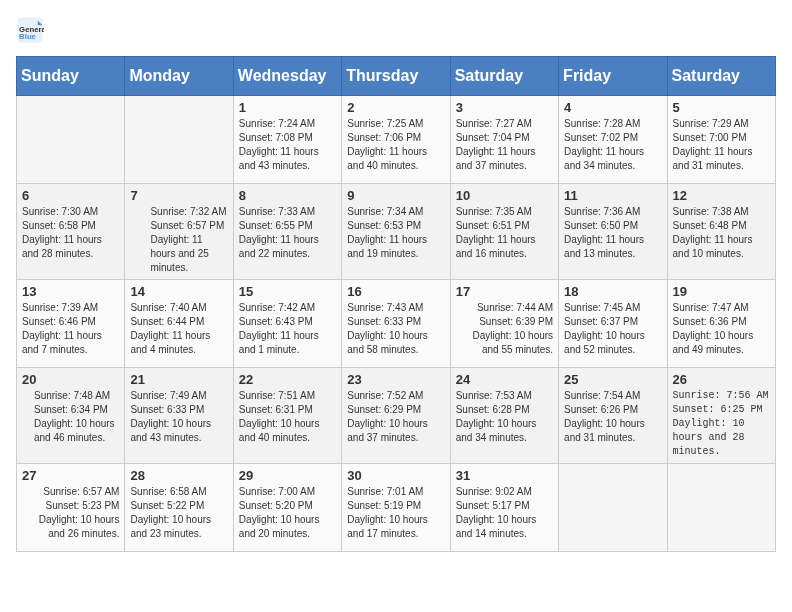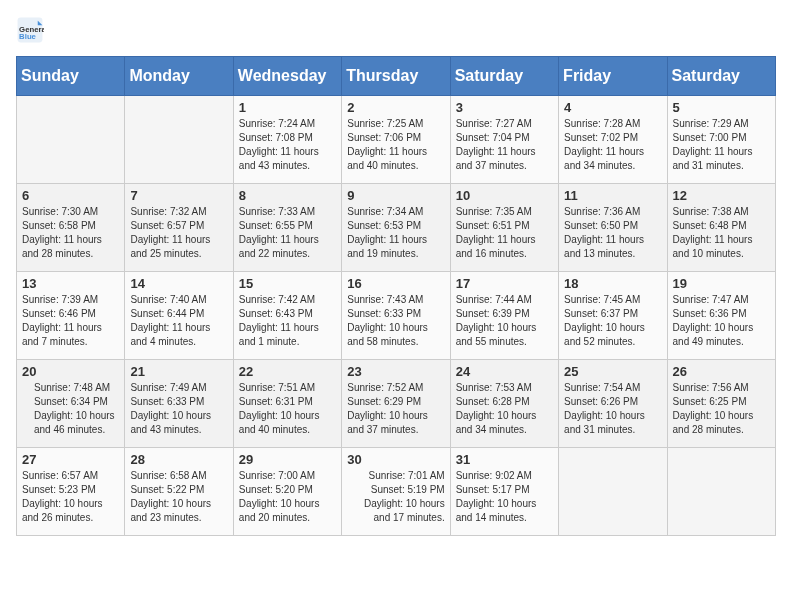--- a/index.html
+++ b/index.html
@@ -161,21 +161,21 @@
       </tr>
       <tr>
         <td>
           <span class="day-number">6</span>
           <div class="day-info" style="white-space: pre-line;">Sunrise: 7:30 AM
 Sunset: 6:58 PM
 Daylight: 11 hours and 28 minutes.</div>
         </td>
         <td>
           <span class="day-number">7</span>
-          <div class="day-info" style="white-space: pre-line;">Sunrise: 7:32 AM
+          <div class="day-info" style="white-space: pre-line; margin-left: 20px;">Sunrise: 7:32 AM
 Sunset: 6:57 PM
 Daylight: 11 hours and 25 minutes.</div>
         </td>
         <td>
           <span class="day-number">8</span>
           <div class="day-info" style="white-space: pre-line;">Sunrise: 7:33 AM
 Sunset: 6:55 PM
 Daylight: 11 hours and 22 minutes.</div>
         </td>
         <td>
@@ -223,21 +223,21 @@
 Daylight: 11 hours and 1 minute.</div>
         </td>
         <td>
           <span class="day-number">16</span>
           <div class="day-info" style="white-space: pre-line;">Sunrise: 7:43 AM
 Sunset: 6:33 PM
 Daylight: 10 hours and 58 minutes.</div>
         </td>
         <td>
           <span class="day-number">17</span>
-          <div class="day-info" style="white-space: pre-line;">Sunrise: 7:44 AM
+          <div class="day-info" style="white-space: pre-line; text-align: right;">Sunrise: 7:44 AM
 Sunset: 6:39 PM
 Daylight: 10 hours and 55 minutes.</div>
         </td>
         <td>
           <span class="day-number">18</span>
           <div class="day-info" style="white-space: pre-line;">Sunrise: 7:45 AM
 Sunset: 6:37 PM
 Daylight: 10 hours and 52 minutes.</div>
         </td>
         <td>
@@ -279,47 +279,47 @@
 Daylight: 10 hours and 34 minutes.</div>
         </td>
         <td>
           <span class="day-number">25</span>
           <div class="day-info" style="white-space: pre-line;">Sunrise: 7:54 AM
 Sunset: 6:26 PM
 Daylight: 10 hours and 31 minutes.</div>
         </td>
         <td>
           <span class="day-number">26</span>
-          <div class="day-info" style="white-space: pre-line;">Sunrise: 7:56 AM
+          <div class="day-info" style="white-space: pre-line; font-family: Liberation Mono, monospace;">Sunrise: 7:56 AM
 Sunset: 6:25 PM
 Daylight: 10 hours and 28 minutes.</div>
         </td>
       </tr>
       <tr>
         <td>
           <span class="day-number">27</span>
-          <div class="day-info" style="white-space: pre-line;">Sunrise: 6:57 AM
+          <div class="day-info" style="white-space: pre-line; text-align: right;">Sunrise: 6:57 AM
 Sunset: 5:23 PM
 Daylight: 10 hours and 26 minutes.</div>
         </td>
         <td>
           <span class="day-number">28</span>
           <div class="day-info" style="white-space: pre-line;">Sunrise: 6:58 AM
 Sunset: 5:22 PM
 Daylight: 10 hours and 23 minutes.</div>
         </td>
         <td>
           <span class="day-number">29</span>
           <div class="day-info" style="white-space: pre-line;">Sunrise: 7:00 AM
 Sunset: 5:20 PM
 Daylight: 10 hours and 20 minutes.</div>
         </td>
         <td>
           <span class="day-number">30</span>
-          <div class="day-info" style="white-space: pre-line; text-align: right;">Sunrise: 7:01 AM
+          <div class="day-info" style="white-space: pre-line;">Sunrise: 7:01 AM
 Sunset: 5:19 PM
 Daylight: 10 hours and 17 minutes.</div>
         </td>
         <td>
           <span class="day-number">31</span>
           <div class="day-info" style="white-space: pre-line;">Sunrise: 9:02 AM
 Sunset: 5:17 PM
 Daylight: 10 hours and 14 minutes.</div>
         </td>
         <td class="empty"></td>

